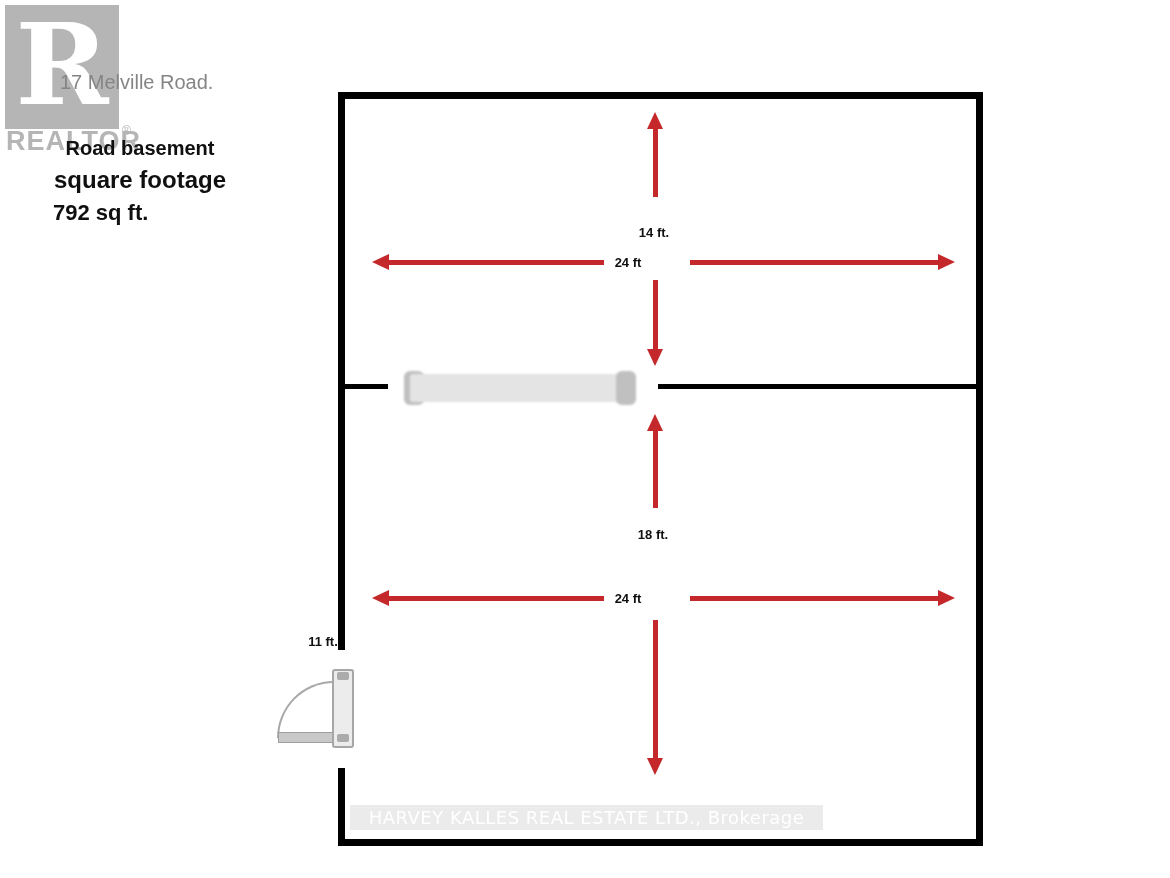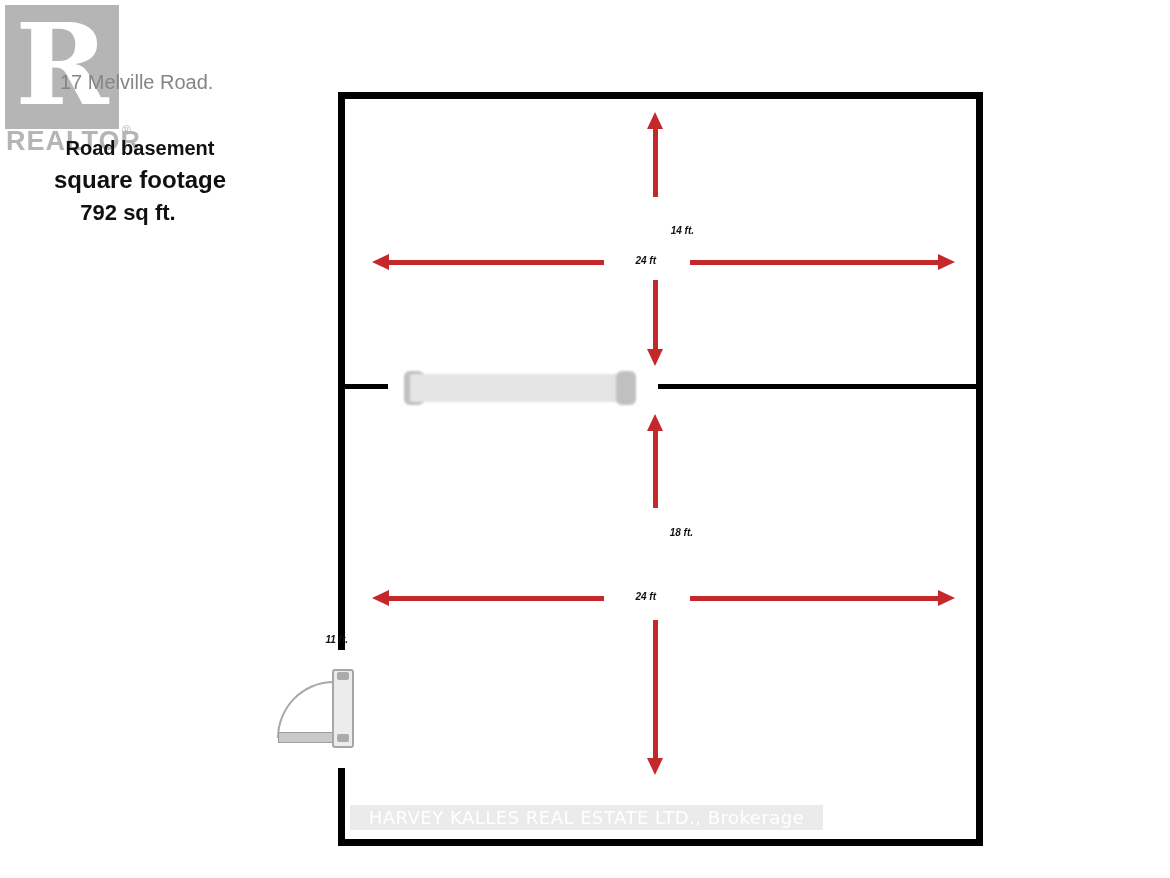--- a/index.html
+++ b/index.html
@@ -45,21 +45,21 @@
   .address {
     left: 60px; top: 71px;
     color: #858585;
     font-size: 20px;
     white-space: nowrap;
   }
   .title-line1 { left: 50px; top: 137px; width: 180px; text-align: center;
     font-size: 20px; font-weight: bold; color: #101010; }
   .title-line2 { left: 50px; top: 166px; width: 180px; text-align: center;
     font-size: 24px; font-weight: bold; color: #101010; }
-  .total-area  { left: 53px; top: 200px; width: 150px; text-align: center;
+  .total-area  { left: 53px; top: 200px; width: 150px; 
     font-size: 22px; font-weight: bold; color: #101010; }
 
   
   .wall { background: var(--color-wall, #000000); }
   .wall-top        { left: 338px; top: 92px;  width: 645px; height: 7px; }
   .wall-bottom     { left: 338px; top: 839px; width: 645px; height: 7px; }
   .wall-right      { left: 976px; top: 92px;  width: 7px;   height: 754px; }
   .wall-left-upper { left: 338px; top: 92px;  width: 7px;   height: 558px; }
   .wall-left-lower { left: 338px; top: 768px; width: 7px;   height: 78px; }
   .wall-mid-stub   { left: 338px; top: 384px; width: 50px;  height: 5px; }
@@ -86,22 +86,22 @@
   .head-up    { border-left: 8px solid transparent; border-right: 8px solid transparent;
                 border-bottom: 17px solid var(--color-arrow, #c4282b); }
   .head-down  { border-left: 8px solid transparent; border-right: 8px solid transparent;
                 border-top: 17px solid var(--color-arrow, #c4282b); }
   .head-left  { border-top: 8px solid transparent; border-bottom: 8px solid transparent;
                 border-right: 17px solid var(--color-arrow, #c4282b); }
   .head-right { border-top: 8px solid transparent; border-bottom: 8px solid transparent;
                 border-left: 17px solid var(--color-arrow, #c4282b); }
 
   .dim-label {
-    font-size: 10px; font-weight: bold; color: #101010;
-    text-align: right; white-space: nowrap; font-style: italic;
+    font-size: 13px; font-weight: bold; color: #101010;
+    text-align: center; white-space: nowrap;
   }
 
   
   .door-arc {
     left: 277px; top: 681px; width: 57px; height: 57px;
     border-top: 2px solid #a8a8a8;
     border-left: 2px solid #a8a8a8;
     border-top-left-radius: 100%;
     box-sizing: border-box;
   }

